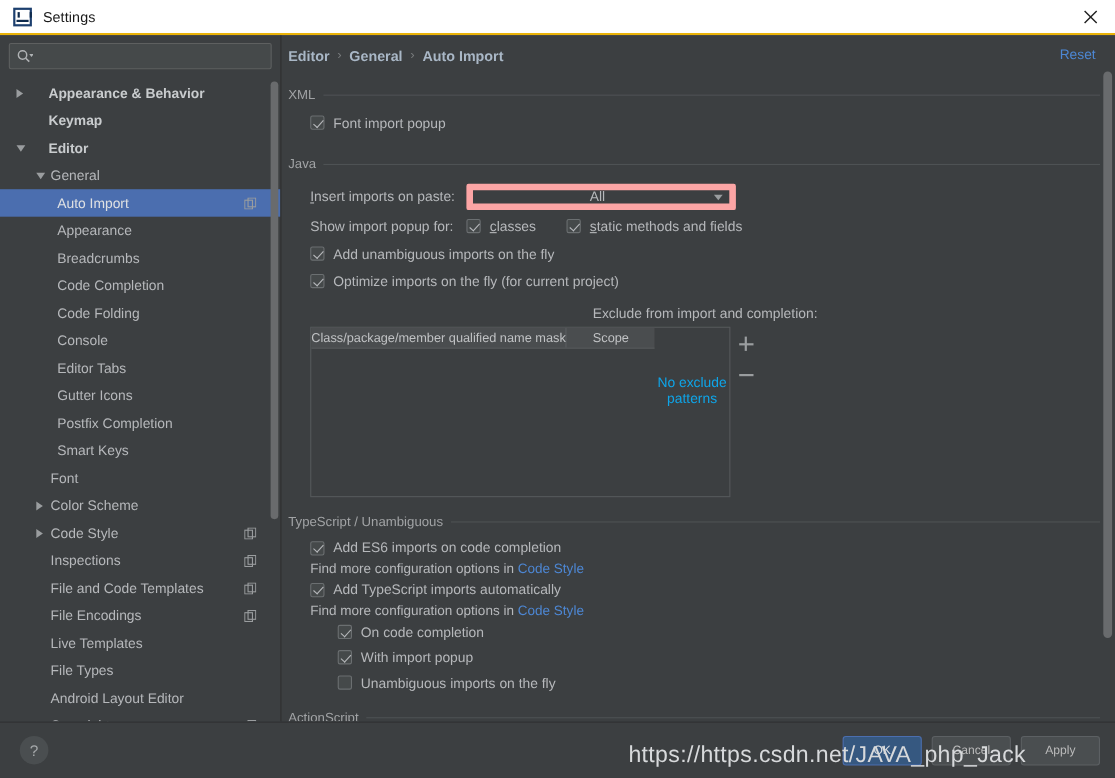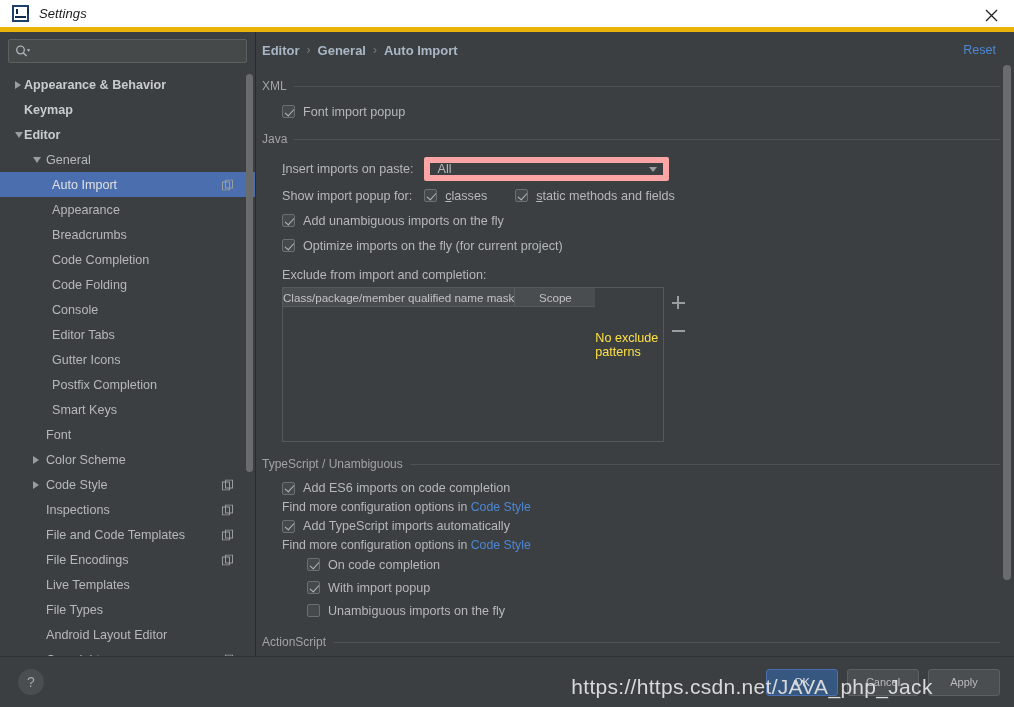--- a/index.html
+++ b/index.html
@@ -18,26 +18,25 @@
     height: 707px;
     background: #3c3f41;
     display: flex;
     flex-direction: column;
   }
 
   
   .titlebar {
     height: 32px;
     background: #ffffff;
-    border-bottom: 5px solid #eab308;
+    border-bottom: 2px solid #eab308;
     display: flex;
     align-items: center;
     flex: 0 0 32px;
     position: relative;
-    font-style: italic;
   }
   .title-logo {
     width: 17px;
     height: 17px;
     margin-left: 12px;
     background: #ffffff;
     border: 2px solid #1c3f6e;
     position: relative;
     flex: 0 0 auto;
   }
@@ -120,21 +119,21 @@
   .tree-item {
     height: 25px;
     display: flex;
     align-items: center;
     font-size: 12.6px;
     color: #b6b8bb;
     position: relative;
     cursor: default;
     white-space: nowrap;
   }
-  .tree-item.lvl0 { padding-left: 10px; color: #c9ccce; font-weight: bold; }
+  .tree-item.lvl0 { padding-left: 30px; color: #c9ccce; font-weight: bold; }
   .tree-item.lvl1 { padding-left: 32px; }
   .tree-item.lvl2 { padding-left: 50px; }
   .tree-item.selected {
     background: #4b6eaf;
     color: #dfe1e3;
   }
   .tri {
     position: absolute;
     width: 0; height: 0;
     border-style: solid;
@@ -321,21 +320,21 @@
   .th.c2 { width: 80px; }
   .tbody {
     flex: 1;
     display: flex;
     align-items: flex-start;
     justify-content: center;
     padding-top: 43px;
   }
   .empty-text {
     font-size: 12.6px;
-    color: #fde047;
+    color: #0ea5e9;
   }
   .table-btns {
     width: 28px;
     display: flex;
     flex-direction: column;
     align-items: center;
     padding-top: 7px;
     gap: 11px;
   }
   .tbtn {
@@ -586,21 +585,21 @@
             <span class="group-rule"></span>
           </div>
           <div class="group-body">
             <div class="row">
               <span class="cb checked"></span>
               <span class="cb-label">Font import popup</span>
             </div>
           </div>
         </div>
 
-        <div class="group" style="margin-top:8px;">
+        <div class="group" style="margin-top:18px;text-align:center;">
           <div class="group-head">
             <span class="group-title">Java</span>
             <span class="group-rule"></span>
           </div>
           <div class="group-body" style="padding-top:8px;">
 
             <div class="row" style="min-height:28px;">
               <span class="field-label"><span class="mn">I</span>nsert imports on paste:</span>
               <div class="combo">
                 <span class="combo-value">All</span>

